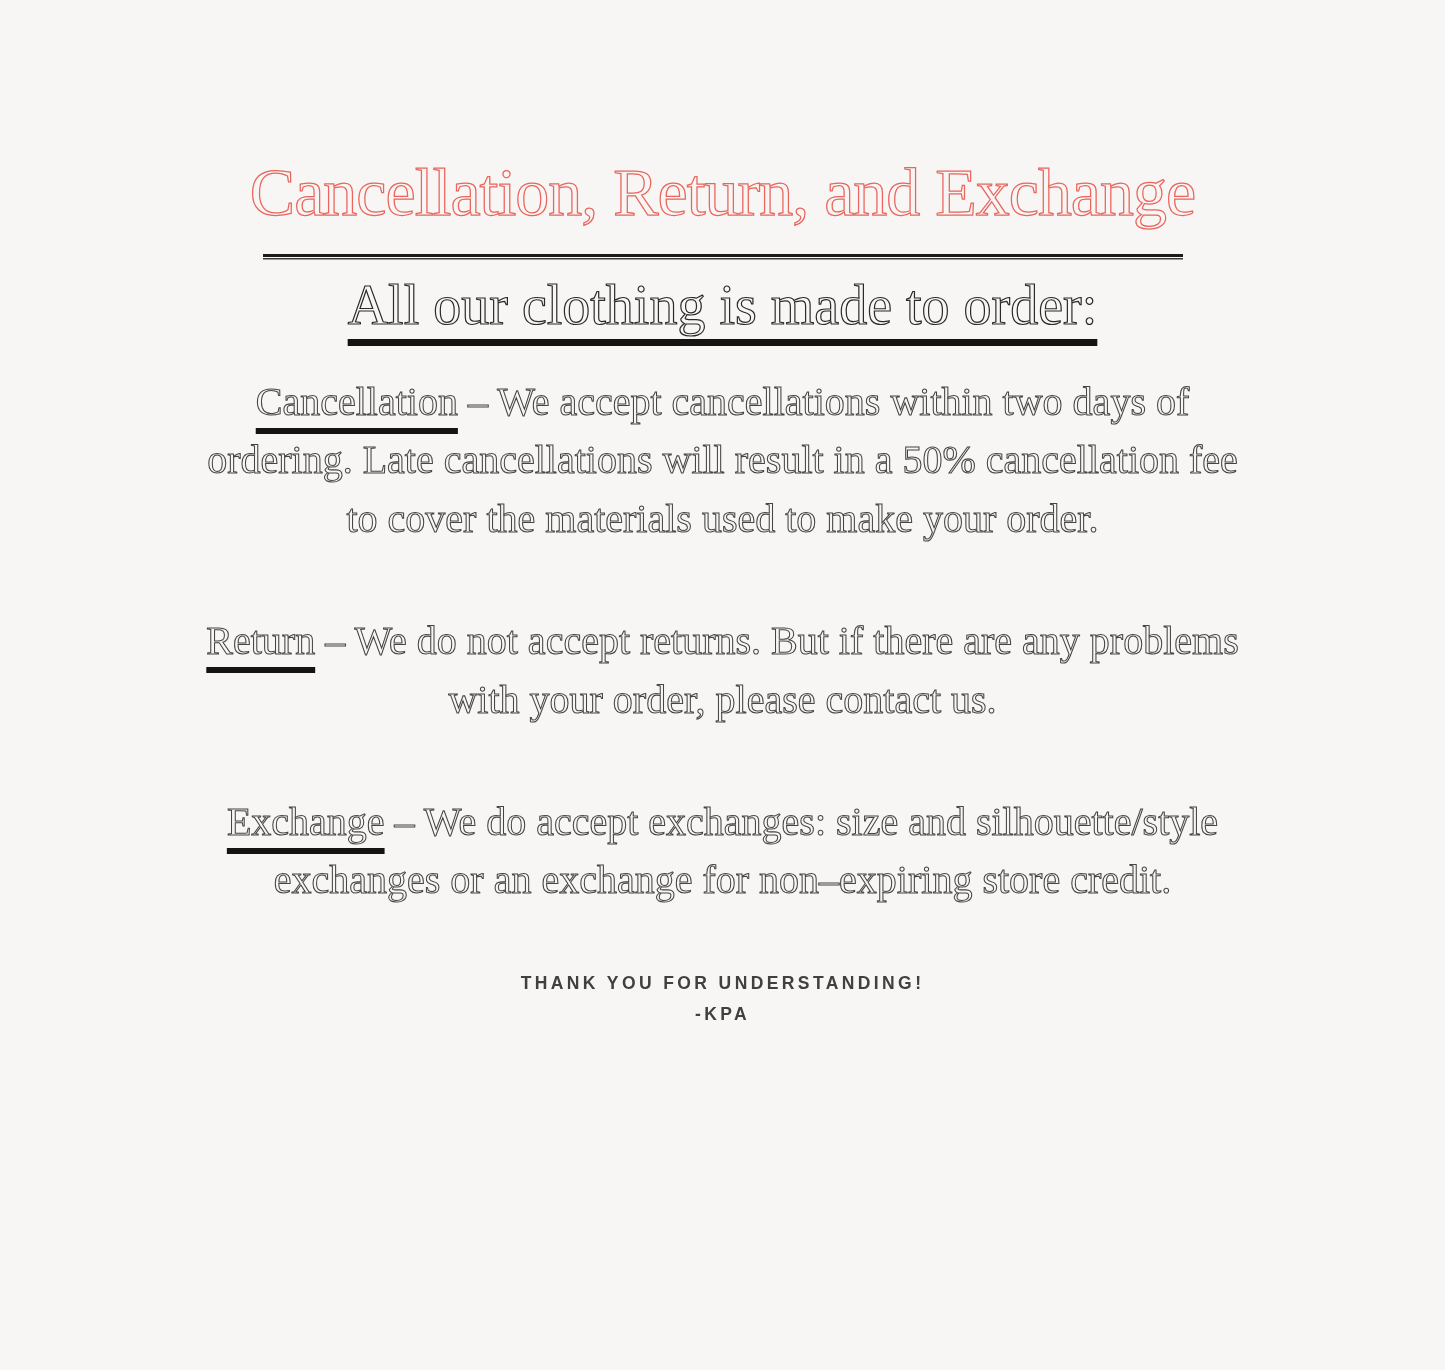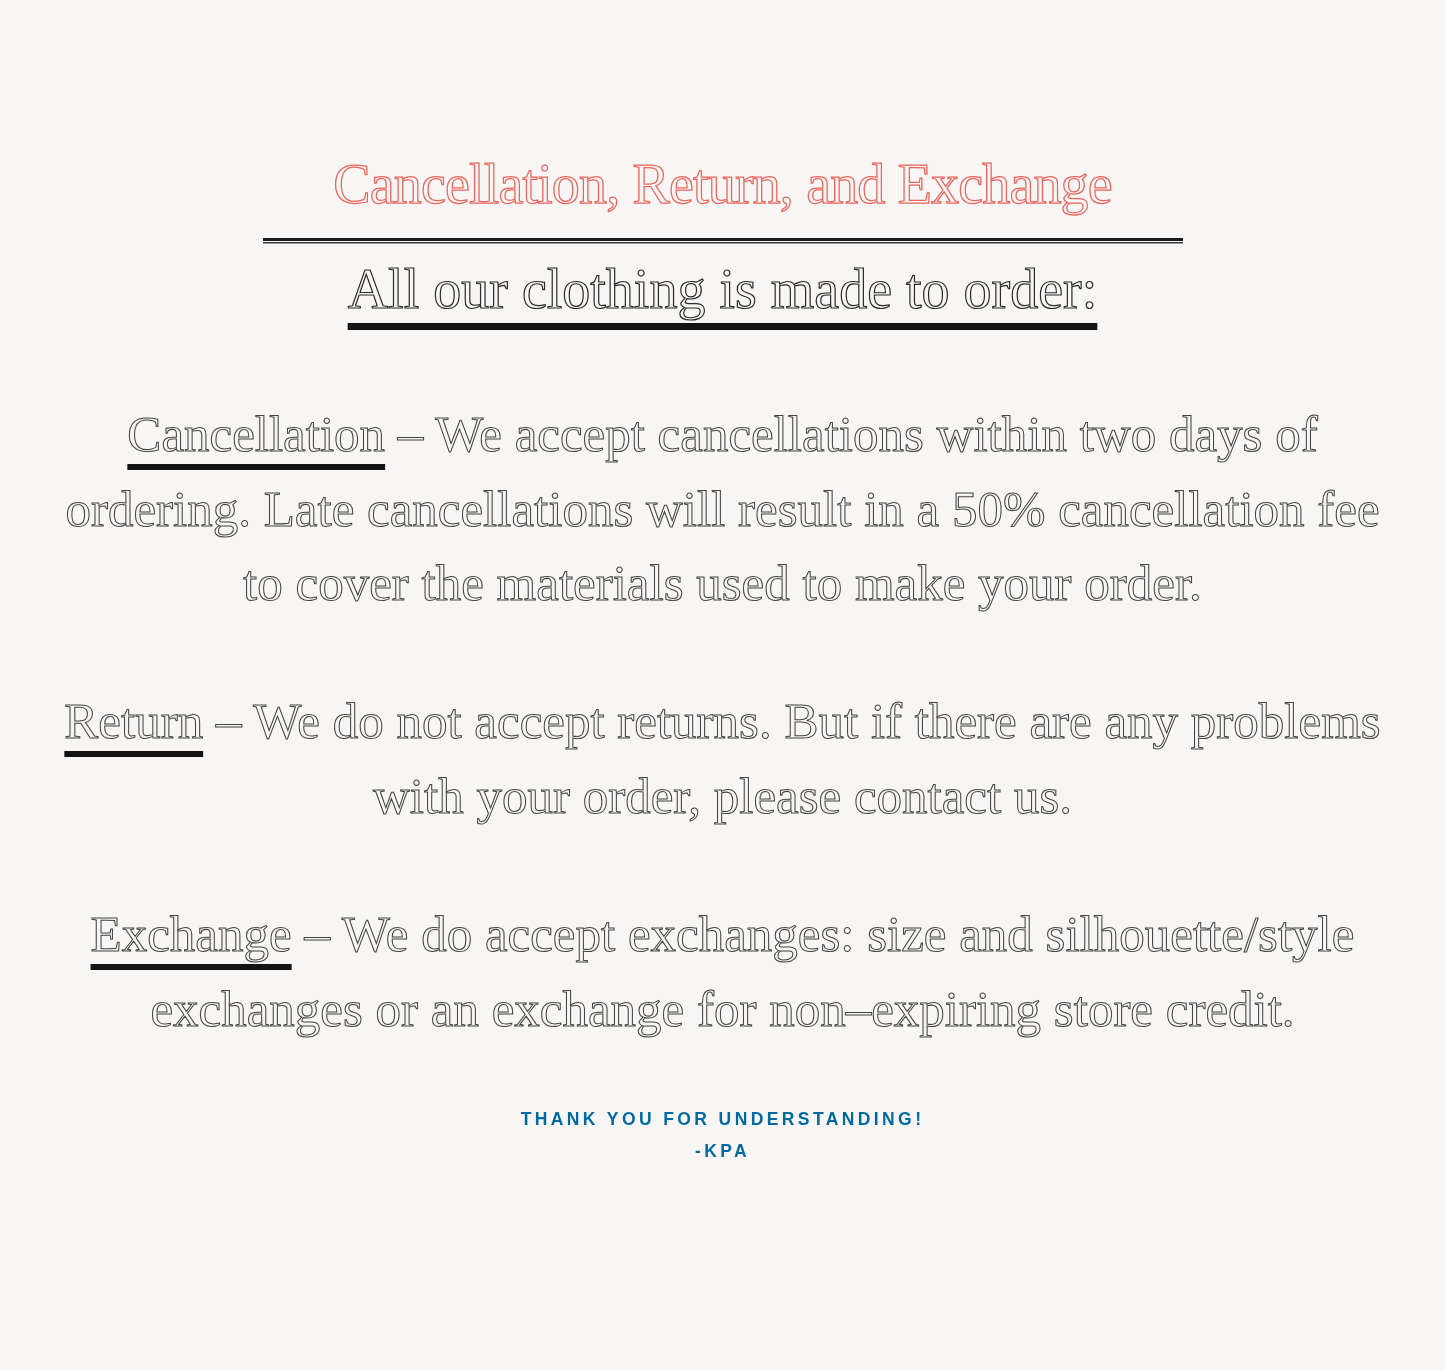--- a/index.html
+++ b/index.html
@@ -32,21 +32,21 @@
     font-weight: 400;
   }
   @supports (-webkit-text-stroke: 1px black) {
     .thin-coral { color: transparent; -webkit-text-stroke: 1.25px #ea655d; }
     .thin-dark  { color: transparent; -webkit-text-stroke: 1.05px #454545; }
     .thin-black { color: transparent; -webkit-text-stroke: 1.2px #2a2a2a; }
   }
 
   .title-block {
     padding-top: 148px;
-    font-size: 56px;
+    font-size: 68px;
     line-height: 1.32;
     letter-spacing: -0.015em;
   }
   .title-line { white-space: nowrap; }
 
   .divider {
     width: 920px;
     height: 3px;
     margin: 16px auto 0 auto;
     background: #1b1b1b;
@@ -66,36 +66,36 @@
     text-underline-offset: 13px;
   }
   .u-thin {
     text-decoration-color: #141414;
     text-decoration-thickness: 1.5px;
     text-underline-offset: 7px;
   }
   .subtitle .u-thick { text-decoration-thickness: 7px; text-underline-offset: 15px; }
 
   .policies {
-    margin-top: 74px;
+    margin-top: 34px;
     padding: 0 38px;
-    font-size: 51px;
+    font-size: 40px;
     line-height: 1.46;
   }
   .policy-paragraph { margin: 0 0 64px 0; }
   .policy-paragraph:last-child { margin-bottom: 0; }
   .policy-text { white-space: pre-line; }
 
   .footer {
     margin-top: 58px;
     font-family: "Liberation Sans", sans-serif;
     font-weight: 700;
     font-size: 17.5px;
     letter-spacing: 3.4px;
-    color: #0369a1;
+    color: #404040;
     line-height: 1.8;
   }
 </style>
 </head>
 <body>
 
 <div class="poster">
 
   <div class="title-block thin-coral">
     <div class="title-line">Cancellation, Return, and Exchange</div>

